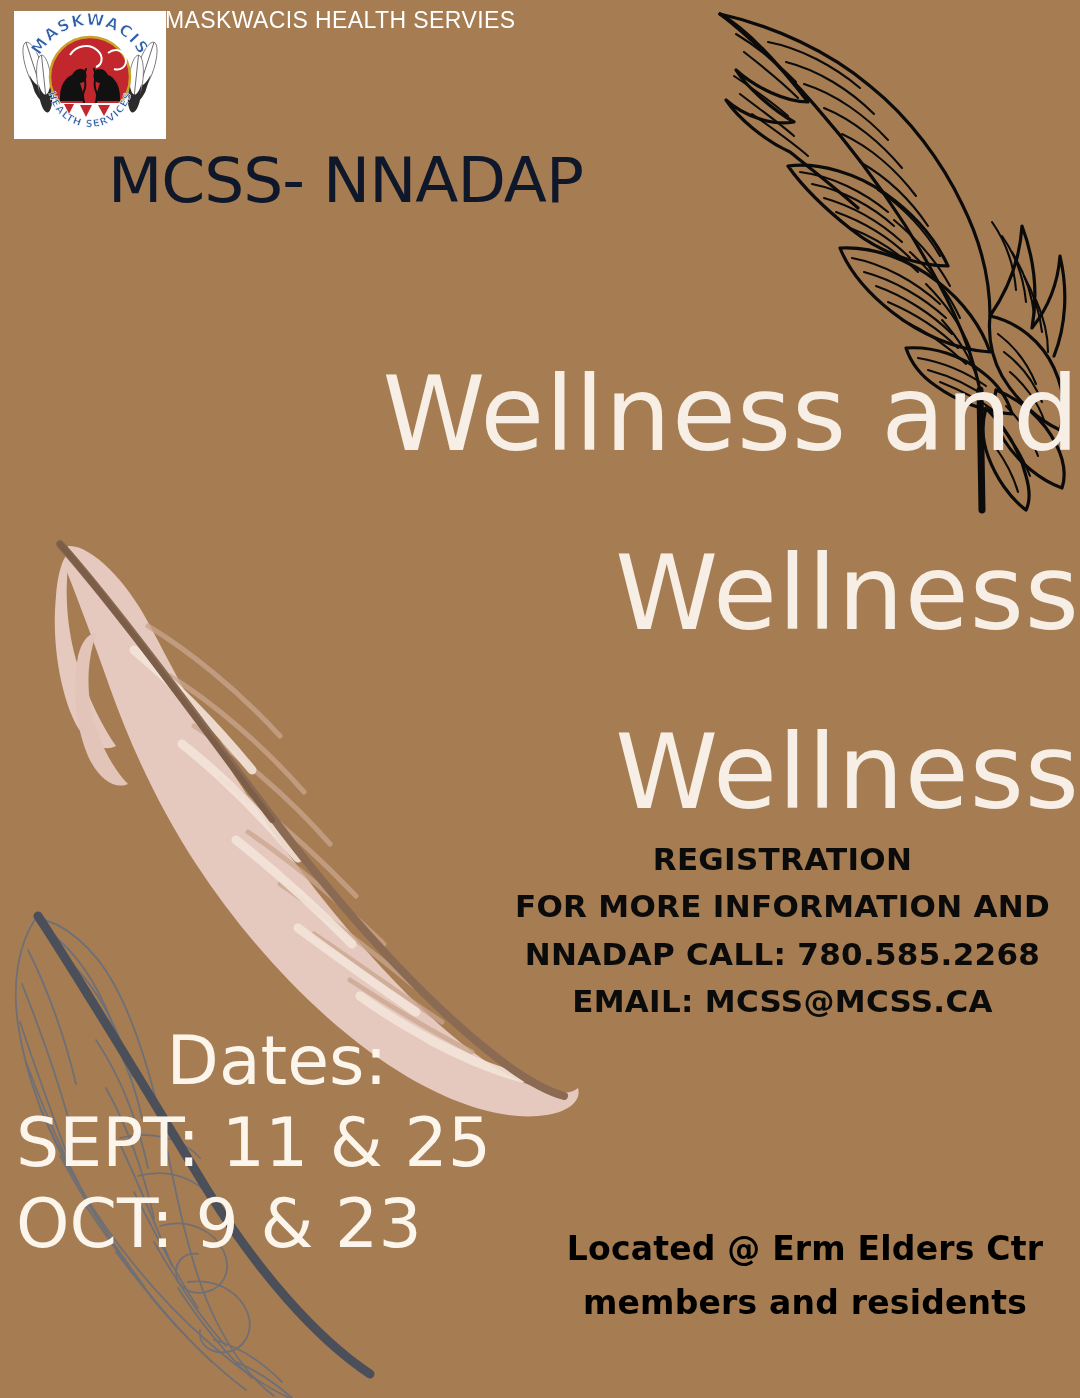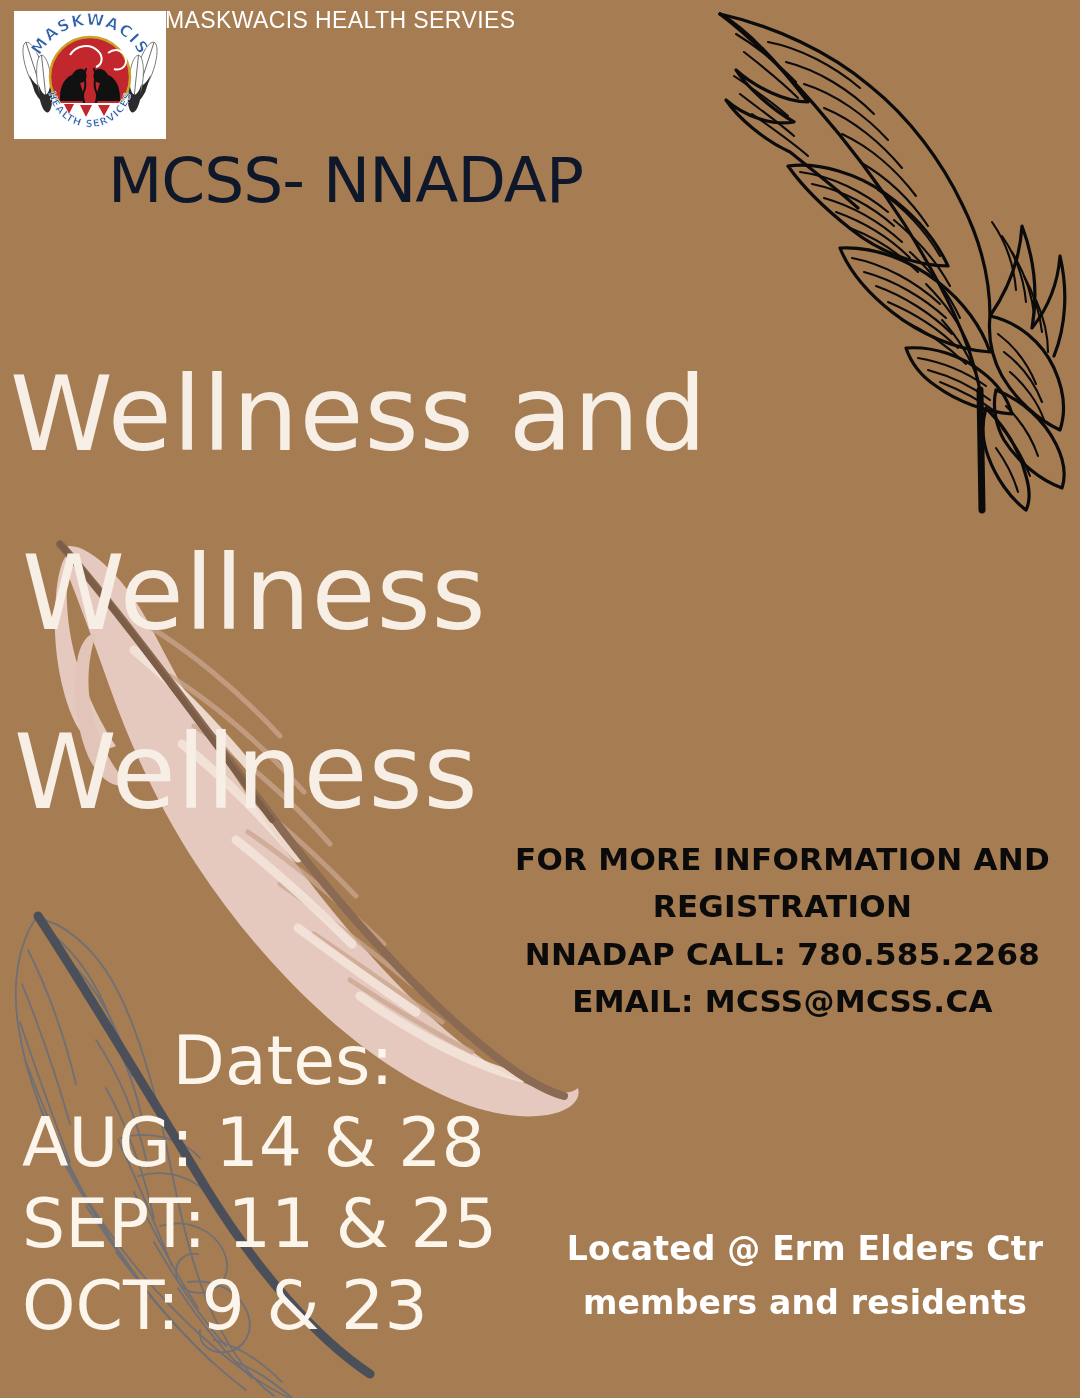--- a/index.html
+++ b/index.html
@@ -60,21 +60,21 @@
     color: #0f172a;
     white-space: nowrap;
   }
 
   
   #main-title {
     position: absolute;
     left: 0;
     top: 325px;
     width: 1080px;
-    text-align: left;
+    text-align: right;
     color: #F7EFE5;
     font-family: "DejaVu Sans", sans-serif;
     font-weight: 400;
     font-size: 104px;
     line-height: 1.72;
     letter-spacing: 1px;
   }
   #main-title .tline { display: block; white-space: nowrap; }
   #title-line-1 { margin-left: 10px; }
   #title-line-2 { margin-left: 22px; }
@@ -92,21 +92,21 @@
     font-size: 31px;
     line-height: 1.53;
     letter-spacing: 0.3px;
     color: #0b0b0b;
   }
   #contact-block .cline { display: block; white-space: nowrap; }
 
   
   #dates-block {
     position: absolute;
-    left: 22px;
+    left: 16px;
     top: 1020px;
     width: 500px;
     color: #FBF5EC;
     font-family: "DejaVu Sans", sans-serif;
     font-weight: 400;
     font-size: 68px;
     line-height: 1.2;
   }
   #dates-heading { display: block; text-align: center; padding-left: 22px; }
   #dates-block .dline { display: block; white-space: nowrap; text-align: left; }
@@ -116,21 +116,21 @@
     position: absolute;
     left: 530px;
     top: 1222px;
     width: 550px;
     text-align: center;
     font-family: "DejaVu Sans", sans-serif;
     font-weight: bold;
     font-size: 33px;
     line-height: 1.63;
     letter-spacing: 0.2px;
-    color: #ffffff;
+    color: #000000;
   }
   #location-block .lline { display: block; white-space: nowrap; }
 </style>
 </head>
 <body>
 
 <div id="poster">
 
   <div class="deco" id="feather-topright">
     <svg viewBox="0 0 400 530" xmlns="http://www.w3.org/2000/svg">
@@ -381,29 +381,28 @@
 
   <div id="program-tag">MCSS- NNADAP</div>
 
   <div id="main-title">
     <span class="tline" id="title-line-1">Wellness and</span>
     <span class="tline" id="title-line-2">Wellness</span>
     <span class="tline" id="title-line-3">Wellness</span>
   </div>
 
   <div id="contact-block">
+    <span class="cline">REGISTRATION</span>
     <span class="cline">FOR MORE INFORMATION AND</span>
-    <span class="cline">REGISTRATION</span>
     <span class="cline">NNADAP CALL:  780.585.2268</span>
     <span class="cline">EMAIL: MCSS@MCSS.CA</span>
   </div>
 
   <div id="dates-block">
     <span id="dates-heading">Dates:</span>
-    <span class="dline">AUG: 14 &amp; 28</span>
     <span class="dline">SEPT: 11 &amp; 25</span>
     <span class="dline">OCT: 9 &amp; 23</span>
   </div>
 
   <div id="location-block">
     <span class="lline">Located @ Erm Elders Ctr</span>
     <span class="lline">members and residents</span>
   </div>
 
 </div>

